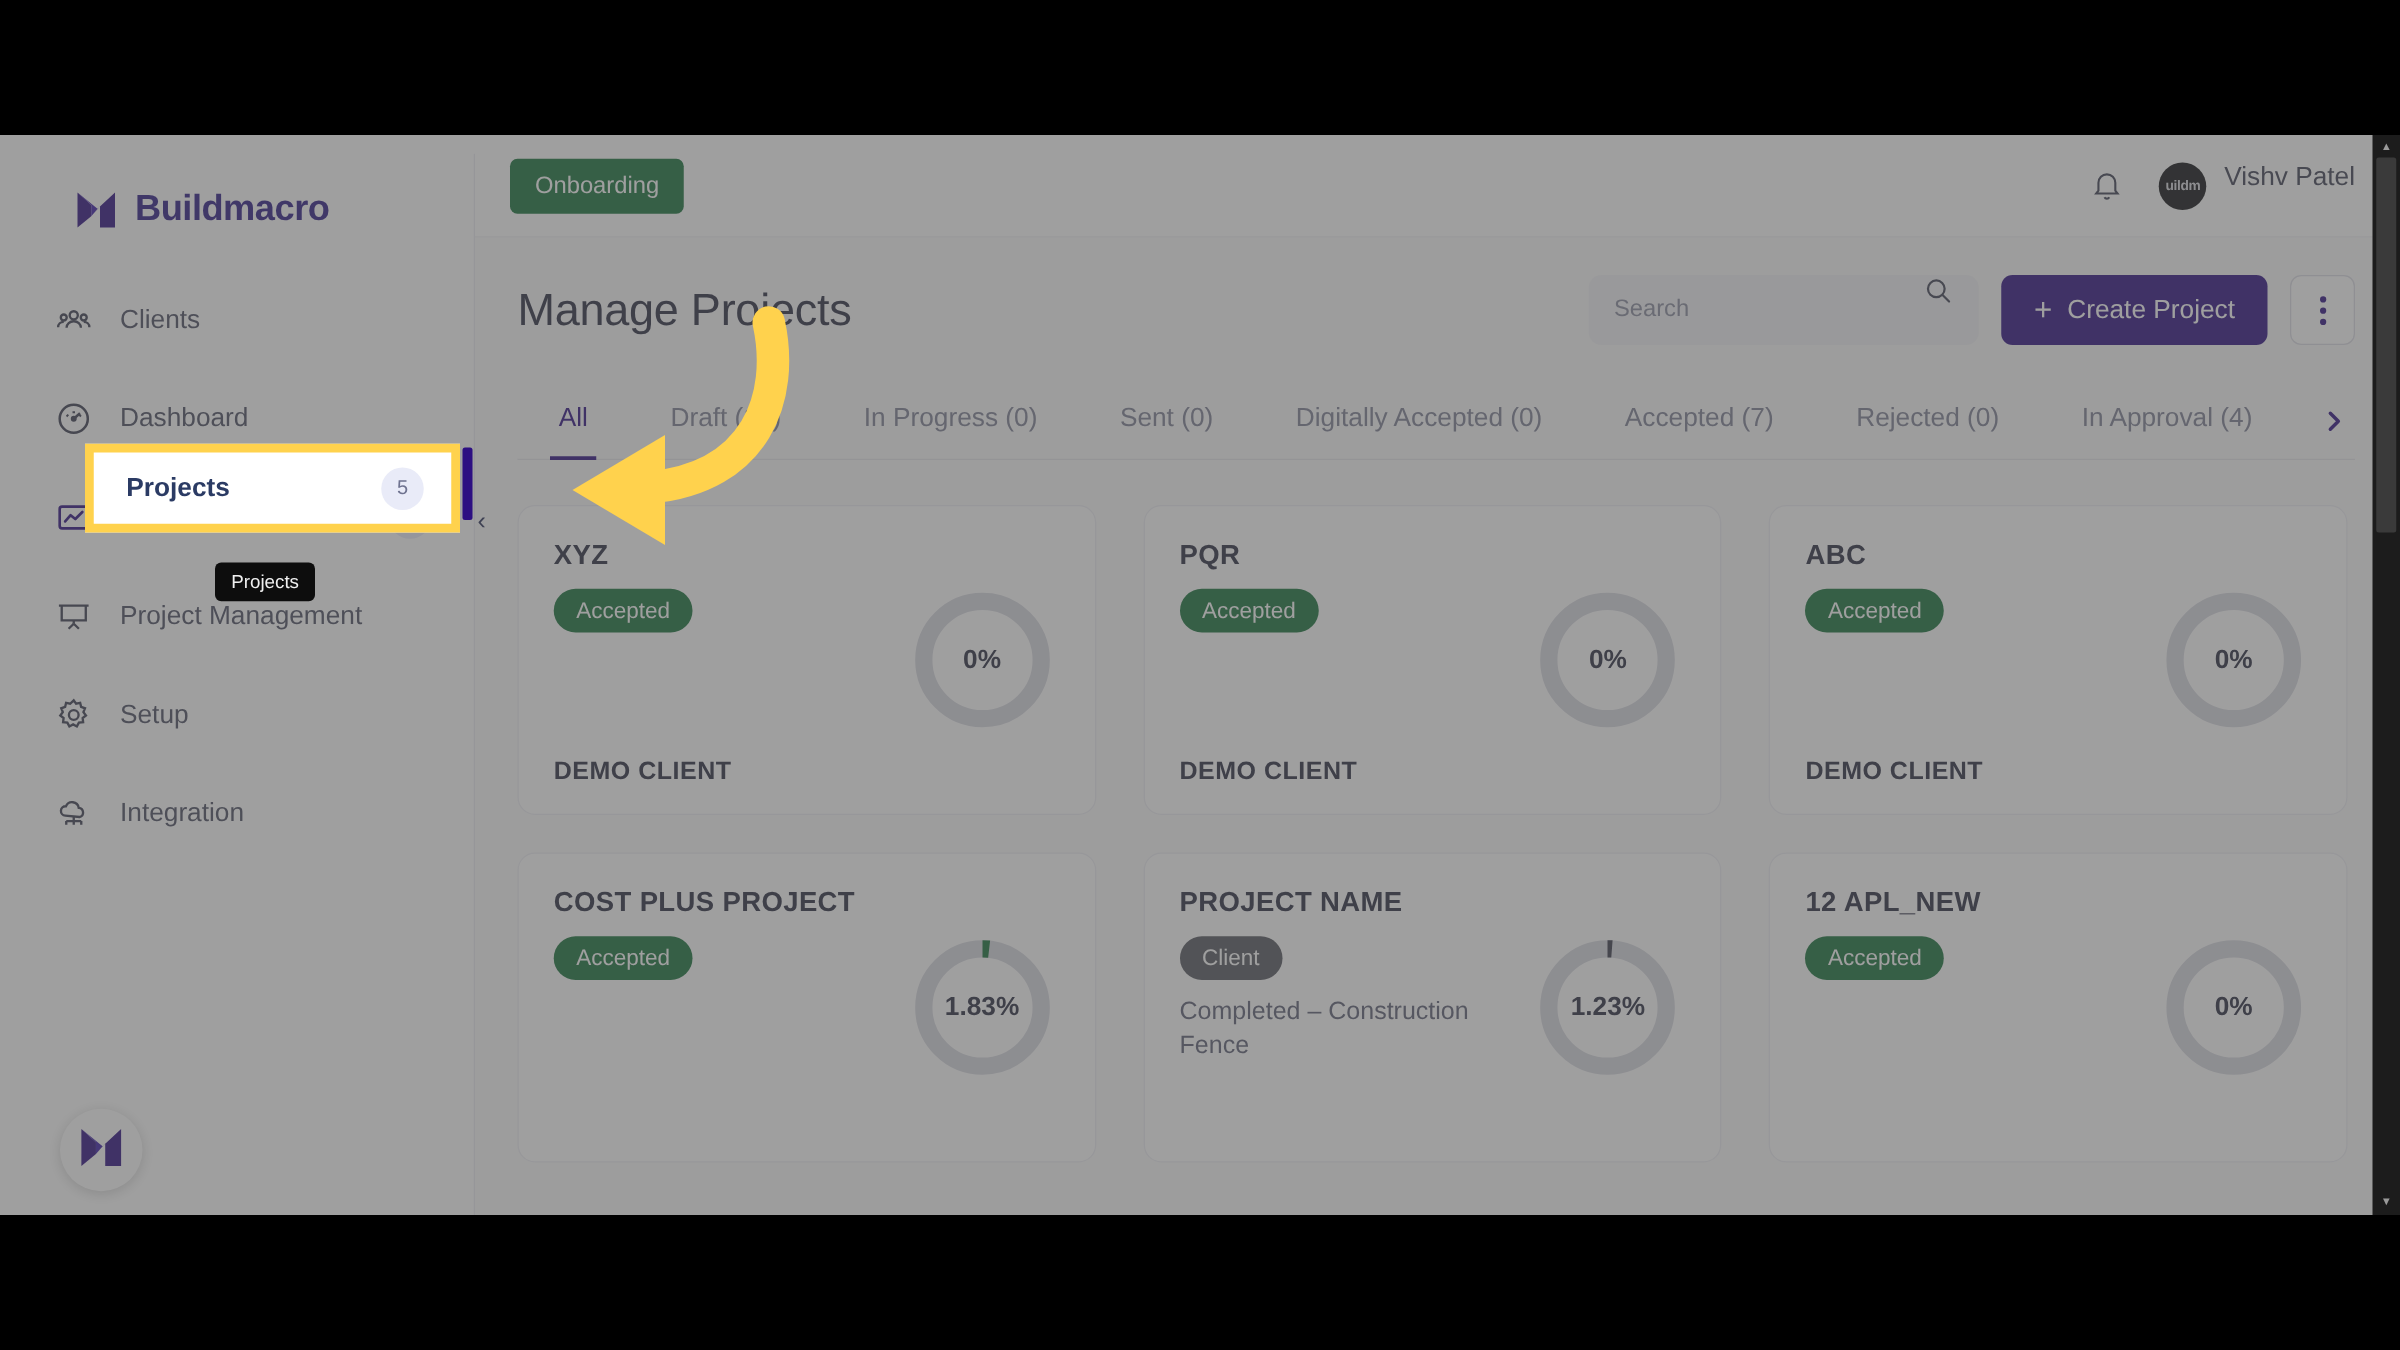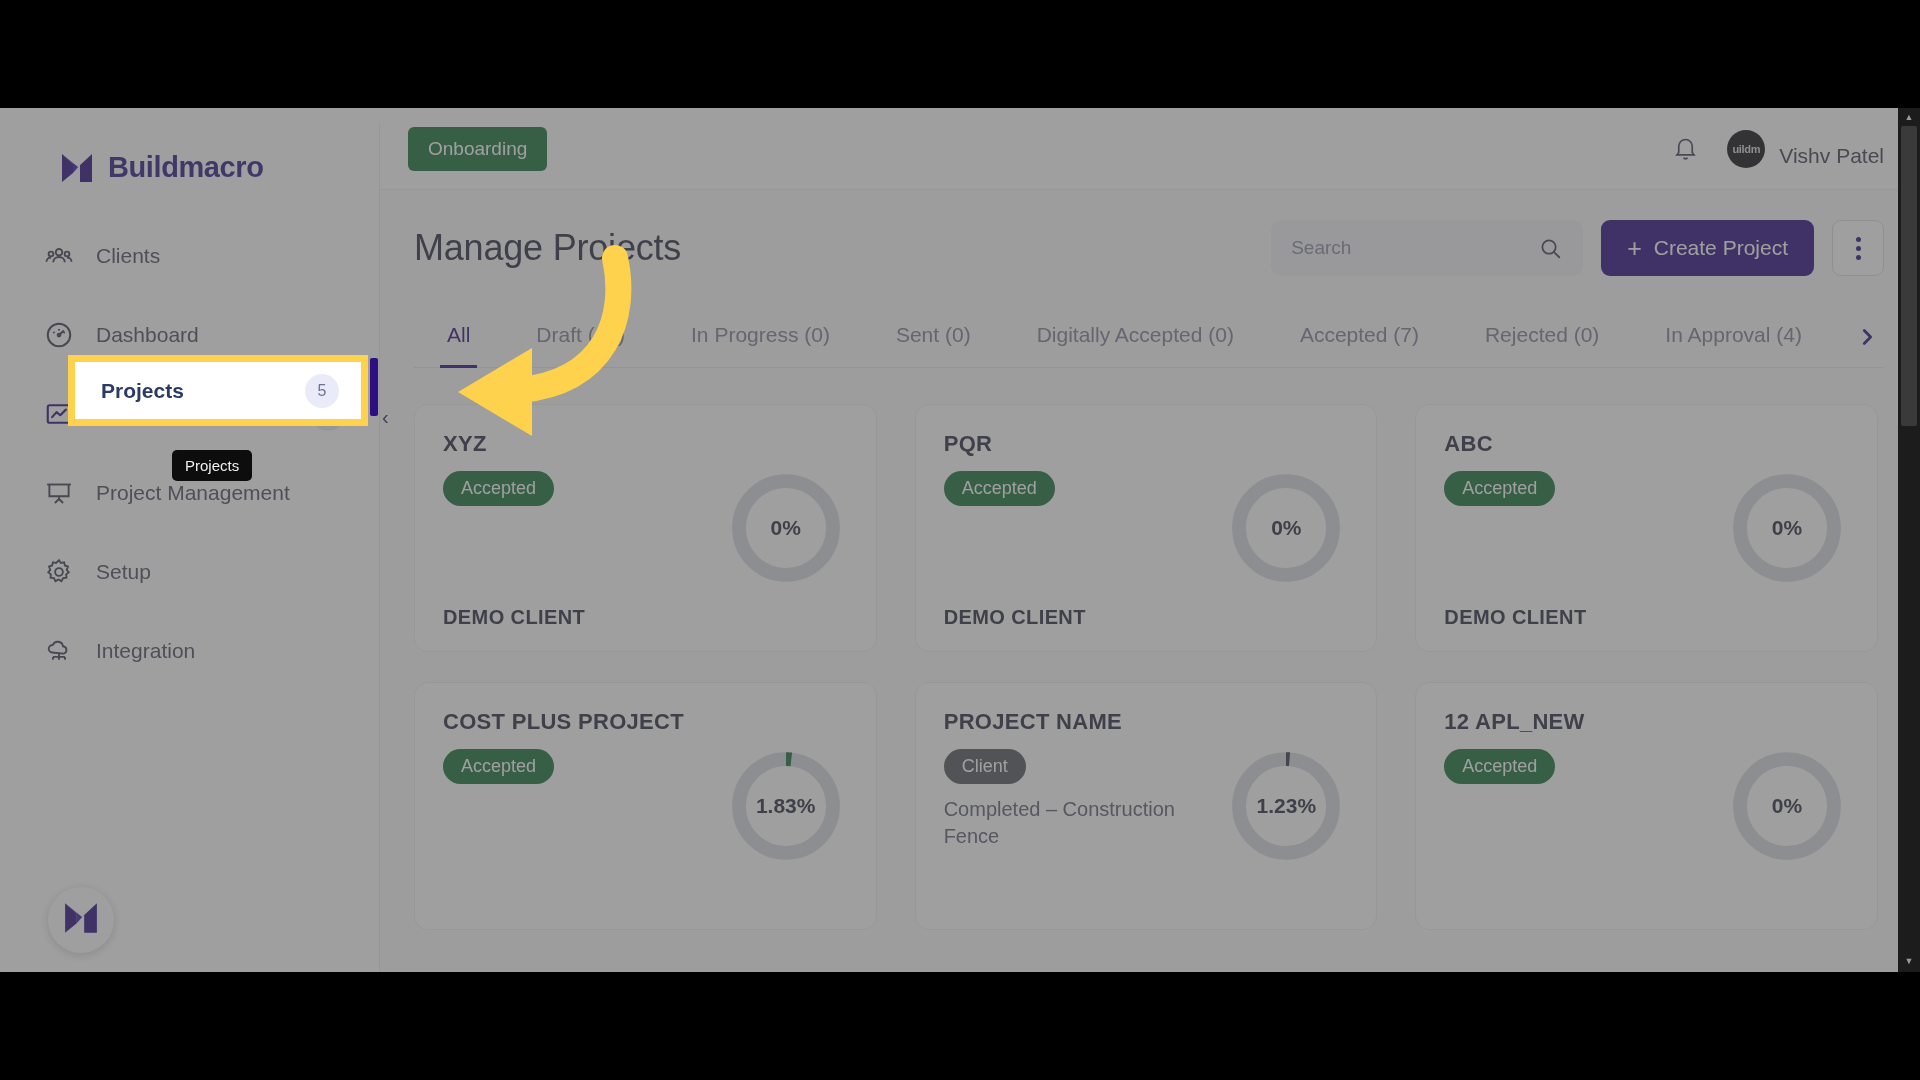--- a/index.html
+++ b/index.html
@@ -85,21 +85,21 @@
   .onboarding-btn {
     background: #18713a; color: #ffffff;
     border: none; border-radius: 6px;
     font-size: 19px; font-family: inherit;
     padding: 11px 20px; cursor: pointer;
   }
   .topbar-right {
     margin-left: auto; display: flex; align-items: center; gap: 28px;
   }
   .bell { width: 27px; height: 29px; display:block; color:#3f4254; }
-  .user { display: flex; align-items: flex-end; gap: 14px; }
+  .user { display: flex; align-items: flex-start; gap: 14px; }
   .avatar {
     width: 38px; height: 38px; border-radius: 50%;
     background: #101114; color: #d8d8de;
     font-size: 11px; font-weight: 700;
     display: flex; align-items: center; justify-content: center;
     overflow: hidden; letter-spacing: -0.3px;
   }
   .user-name { font-size: 21px; color: #3f4254; white-space: nowrap; }
 
   .page-head {
@@ -107,21 +107,21 @@
     padding: 0 36px 0 34px; height: 116px;
   }
   .page-title {
     font-size: 36px; font-weight: 400; color: #2b2d42;
     letter-spacing: -0.2px;
   }
   .head-tools { margin-left: auto; display: flex; align-items: center; gap: 18px; }
   .search-box {
     width: 312px; height: 56px; border-radius: 10px;
     background: #f2f2f5;
-    display: flex; align-items: center; padding: 0 20px;
+    display: flex; padding: 0 20px;
   }
   .search-box input {
     flex: 1; border: none; background: transparent; outline: none;
     font-size: 19px; color: #4c4f63; font-family: inherit;
   }
   .search-box input::placeholder { color: #8a8d9f; }
   .search-ico { width: 25px; height: 25px; display:block; color:#3f4254; }
   .create-btn {
     background: #2d0f82; color: #ffffff; border: none;
     border-radius: 9px; height: 56px; padding: 0 26px;

